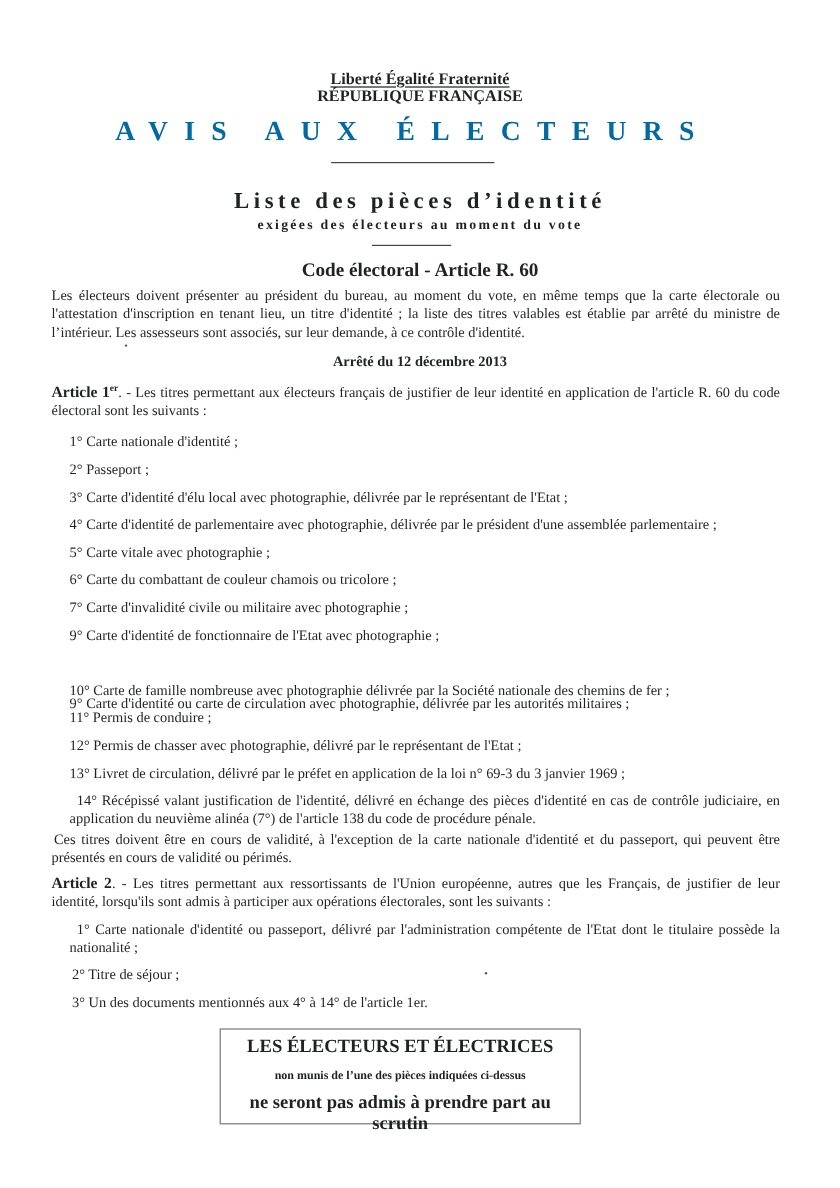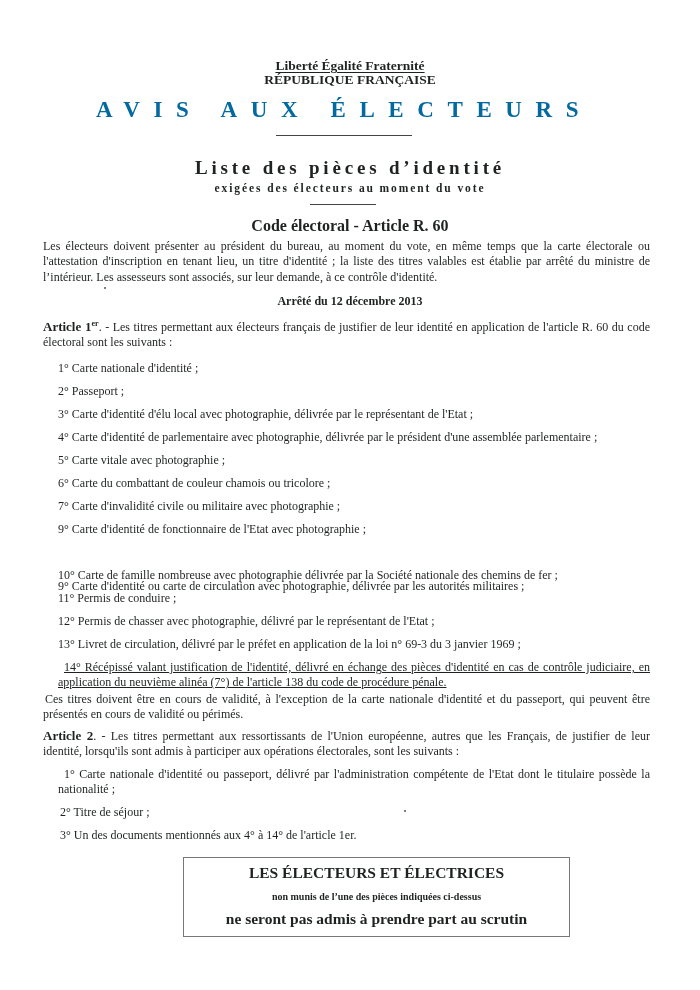--- a/index.html
+++ b/index.html
@@ -102,21 +102,21 @@
       line-height: 15.3px;
       text-align: justify;
     }
     .item.wrap {
       text-indent: 6px;
     }
 
     .closing-box {
       top: 857px;
       left: 183px;
-      width: 387px;
+      width: 301px;
       height: 80px;
       border: 1.2px solid #777;
       box-sizing: border-box;
       text-align: center;
       font-weight: bold;
     }
     .box-line1 {
       position: absolute;
       top: 6px;
       left: 0;
@@ -180,21 +180,21 @@
   <div class="abs item" style="top:430px;">4° Carte d'identité de parlementaire avec photographie, délivrée par le président d'une assemblée parlementaire ;</div>
   <div class="abs item" style="top:453px;">5° Carte vitale avec photographie ;</div>
   <div class="abs item" style="top:476px;">6° Carte du combattant de couleur chamois ou tricolore ;</div>
   <div class="abs item" style="top:499px;">7° Carte d'invalidité civile ou militaire avec photographie ;</div>
   <div class="abs item" style="top:522px;">9° Carte d'identité de fonctionnaire de l'Etat avec photographie ;</div>
   <div class="abs item" style="top:545px;margin-top:34px;">9° Carte d'identité ou carte de circulation avec photographie, délivrée par les autorités militaires ;</div>
   <div class="abs item" style="top:568px;">10° Carte de famille nombreuse avec photographie délivrée par la Société nationale des chemins de fer ;</div>
   <div class="abs item" style="top:591px;">11° Permis de conduire ;</div>
   <div class="abs item" style="top:614px;">12° Permis de chasser avec photographie, délivré par le représentant de l'Etat ;</div>
   <div class="abs item" style="top:637px;">13° Livret de circulation, délivré par le préfet en application de la loi n° 69-3 du 3 janvier 1969 ;</div>
-  <div class="abs item wrap" style="top:660px;text-decoration:underline;">14° Récépissé valant justification de l'identité, délivré en échange des pièces d'identité en cas de contrôle judiciaire, en application du neuvième alinéa (7°) de l'article 138 du code de procédure pénale.</div>
+  <div class="abs item wrap" style="top:660px;">14° Récépissé valant justification de l'identité, délivré en échange des pièces d'identité en cas de contrôle judiciaire, en application du neuvième alinéa (7°) de l'article 138 du code de procédure pénale.</div>
 
   <div class="abs para" style="top:692px; text-indent:2px;">Ces titres doivent être en cours de validité, à l'exception de la carte nationale d'identité et du passeport, qui peuvent être présentés en cours de validité ou périmés.</div>
 
   <div class="abs para" style="top:728px;">
     <span class="art-label">Article 2</span><span>. -</span><span> Les titres permettant aux ressortissants de l'Union européenne, autres que les Français, de justifier de leur identité, lorsqu'ils sont admis à participer aux opérations électorales, sont les suivants :</span>
   </div>
 
   <div class="abs item wrap" style="top:767px;">1° Carte nationale d'identité ou passeport, délivré par l'administration compétente de l'Etat dont le titulaire possède la nationalité ;</div>
   <div class="abs item" style="top:805px; left:60px;">2° Titre de séjour ;</div>
   <div class="abs item" style="top:828px; left:60px;">3° Un des documents mentionnés aux 4° à 14° de l'article 1er.</div>

